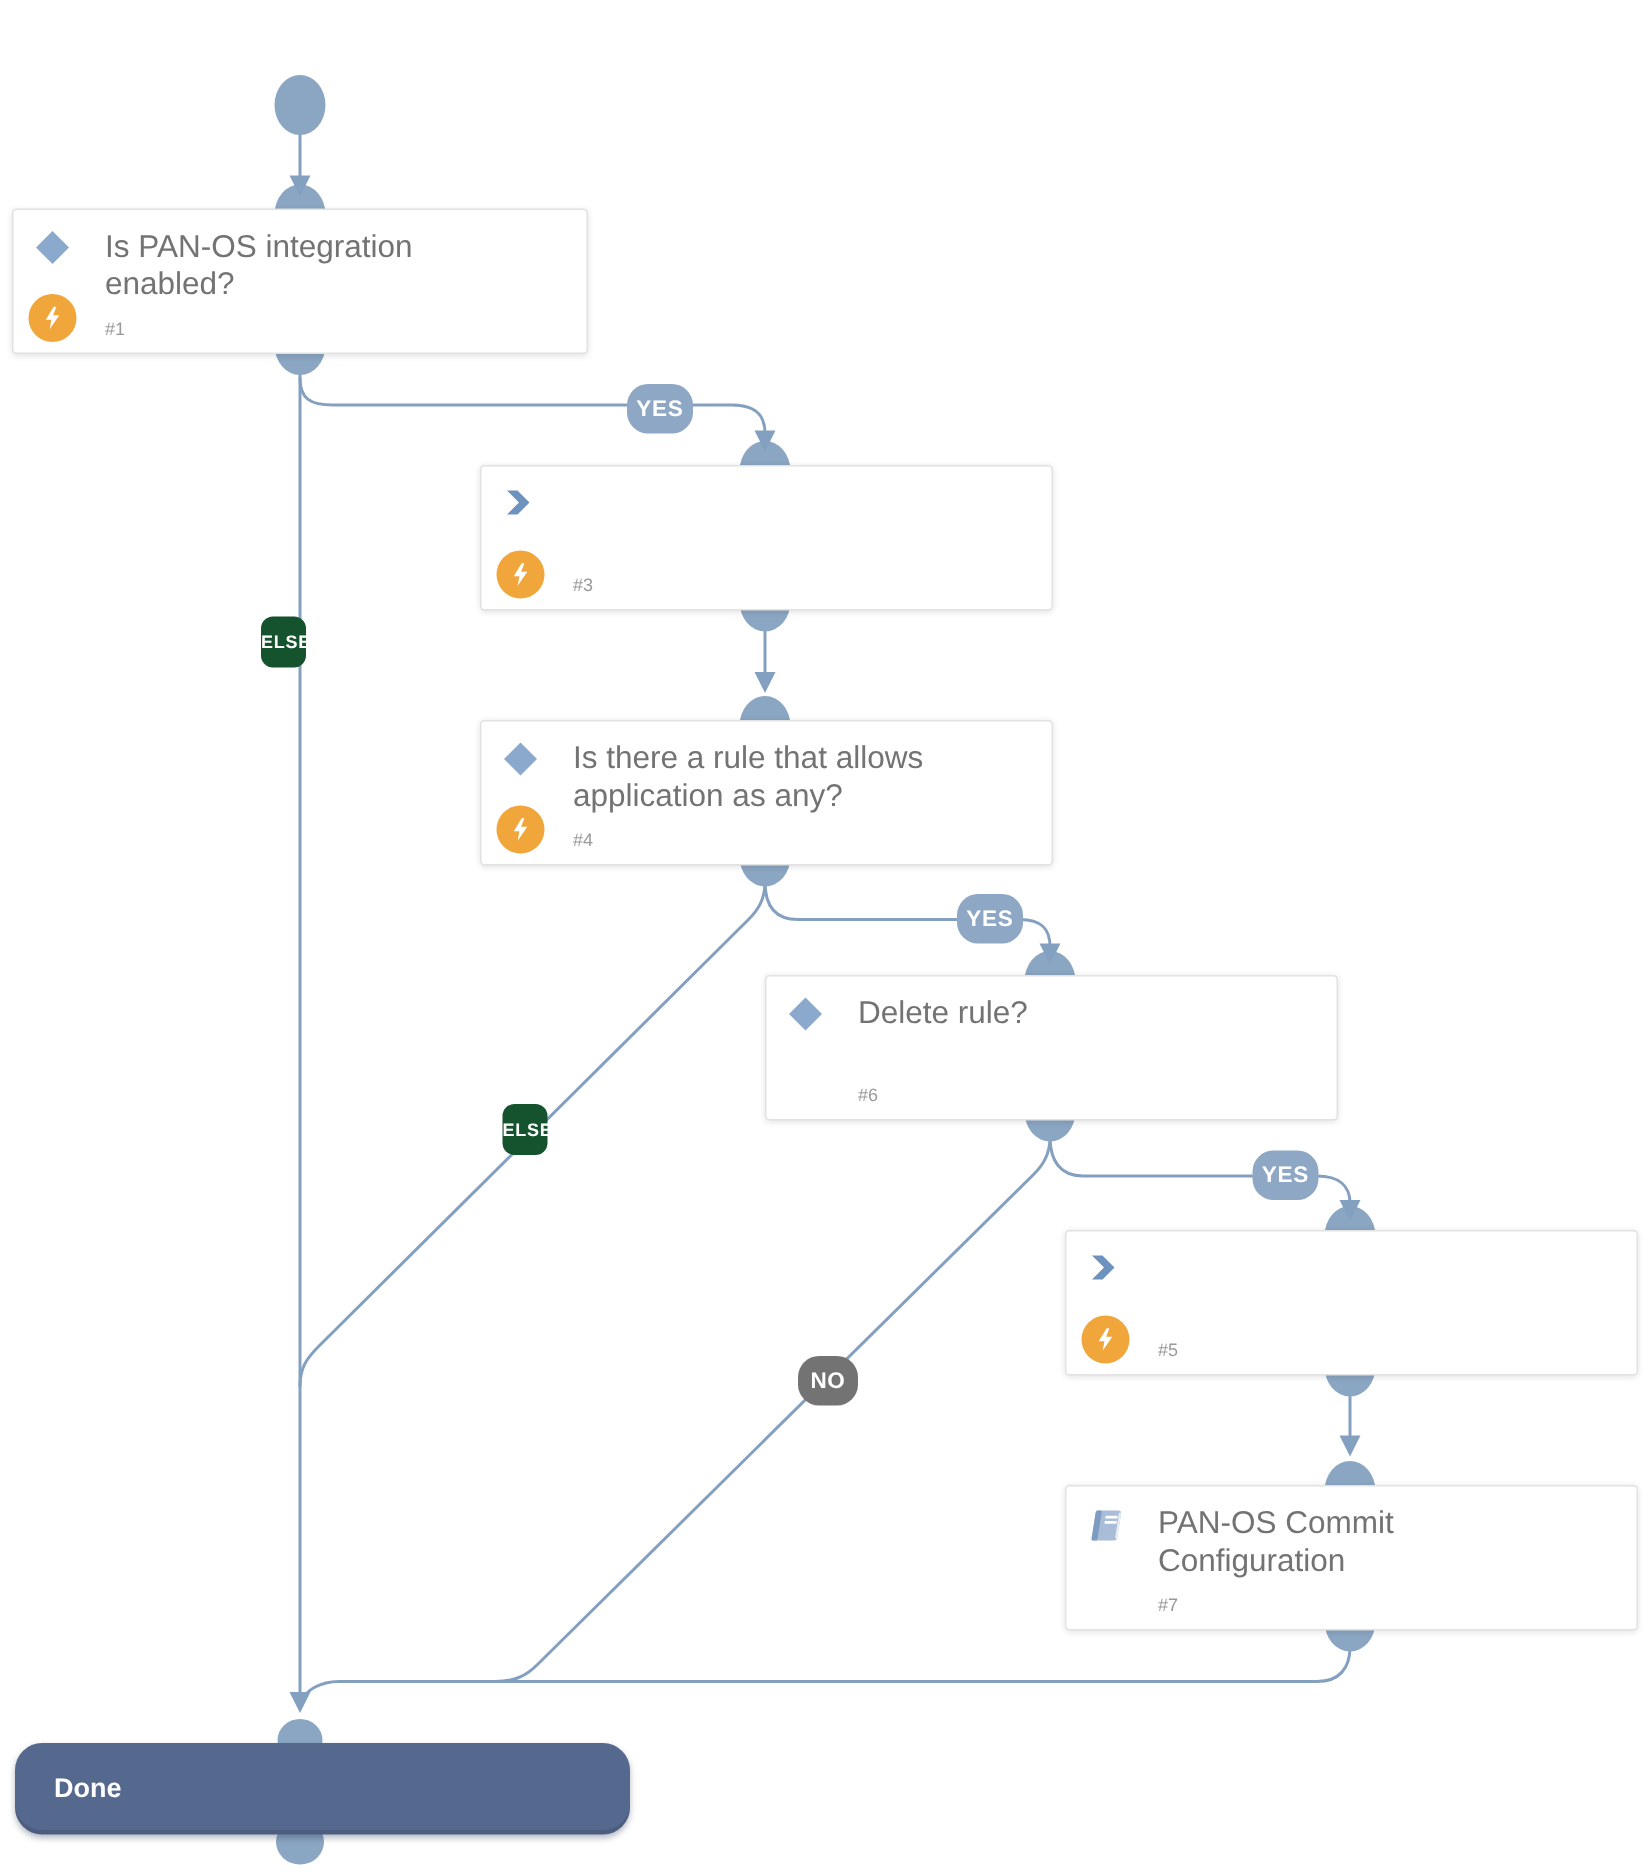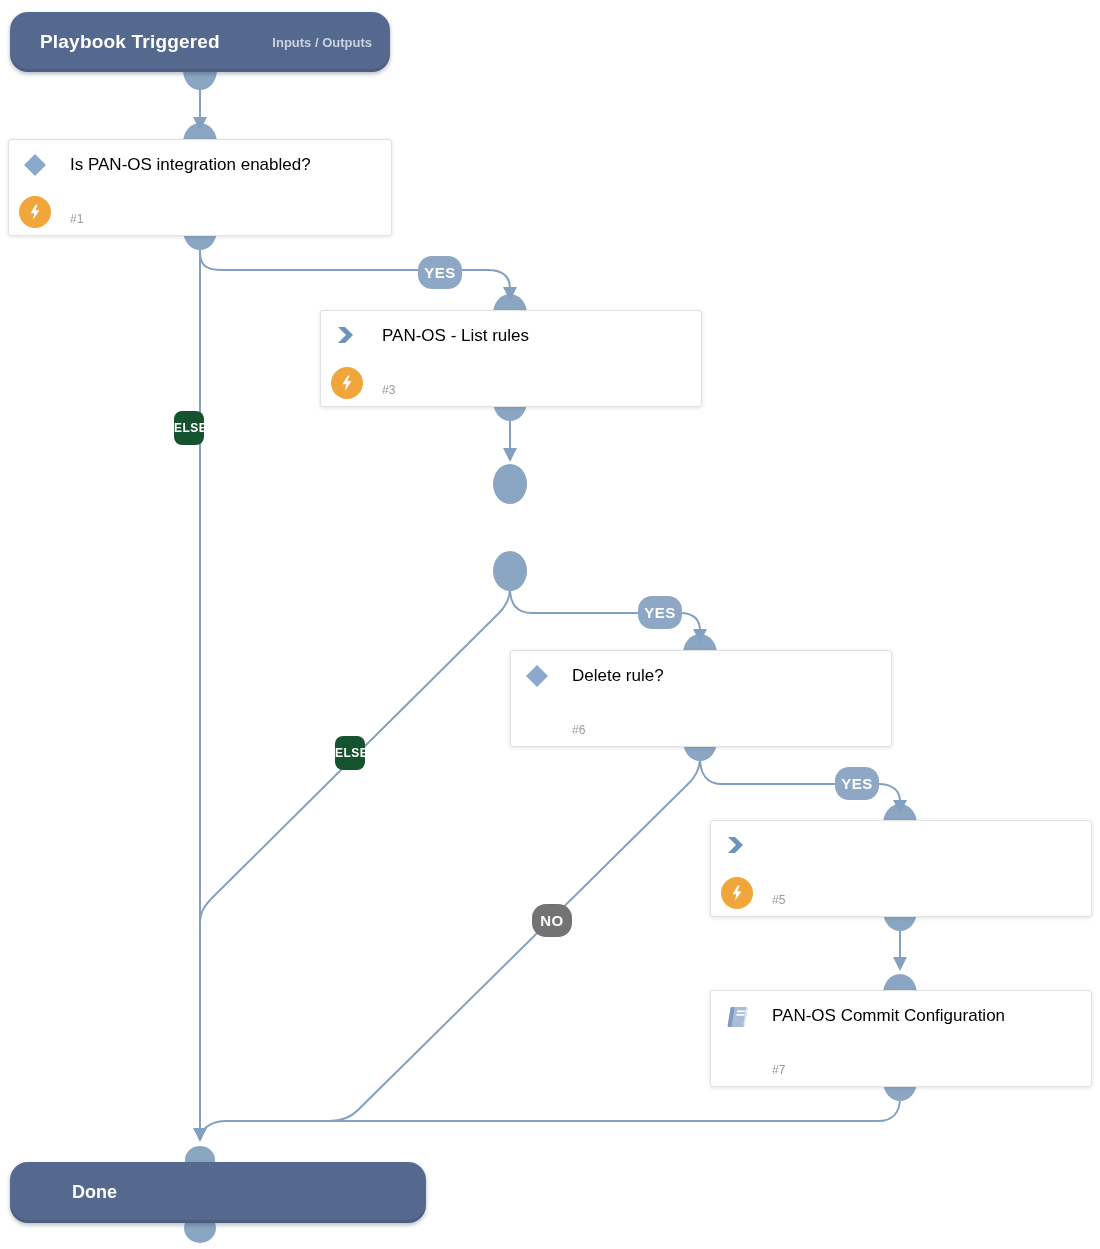--- a/index.html
+++ b/index.html
@@ -11,32 +11,32 @@
 
   
   .pill{
     position:absolute;z-index:2;background:#55688e;border-radius:18px;
     box-shadow:0 2px 4px rgba(40,55,80,.35), inset 0 -3px 0 rgba(0,0,0,.10);
     display:flex;align-items:center;color:#ffffff;
   }
   .start{left:10px;top:12px;width:380px;height:60px;}
   .start-title{margin-left:30px;font-size:19px;font-weight:bold;letter-spacing:.2px;}
   .io{margin-left:auto;margin-right:18px;font-size:13px;font-weight:bold;color:#c9d2e0;cursor:pointer;}
-  .done{left:10px;top:1162px;width:380px;height:61px;padding-left:36px;}
+  .done{left:10px;top:1162px;width:410px;height:61px;}
   .done-title{margin-left:26px;font-size:18px;font-weight:bold;}
 
   
   .node{
     position:absolute;z-index:2;width:380px;height:95px;background:#ffffff;
     border:1px solid #e2e2e2;border-radius:3px;
     box-shadow:0 1px 4px rgba(0,0,0,.12);cursor:pointer;
   }
   .node .title{
     position:absolute;left:61px;top:12px;width:280px;
-    font-size:17px;line-height:25px;color:#000000;
+    font-size:21px;line-height:25px;color:#737373;
   }
   .type-icon{position:absolute;left:14px;top:13px;}
   .bolt{
     position:absolute;left:10px;top:56px;width:32px;height:32px;border-radius:50%;
     background:#f1a63c;display:flex;align-items:center;justify-content:center;
   }
   .num{position:absolute;left:61px;top:72px;font-size:12px;color:#9a9a9a;}
 
   
   .elabel{
@@ -86,51 +86,58 @@
       <polygon points="193,117 207,117 200,131"></polygon>
       <polygon points="503,287 517,287 510,301"></polygon>
       <polygon points="503,448 517,448 510,462"></polygon>
       <polygon points="693,629 707,629 700,643"></polygon>
       <polygon points="893,800 907,800 900,814"></polygon>
       <polygon points="893,957 907,957 900,971"></polygon>
       <polygon points="193,1128 207,1128 200,1142"></polygon>
     </g>
   </svg>
 
-  <div class="pill start">
-    <span class="start-title">Playbook Triggered</span>
-    <span class="io">Inputs / Outputs</span>
-  </div>
 
   <div class="node" style="left:8px;top:139px;width:382px">
     <svg class="type-icon" width="24" height="24" viewBox="0 0 24 24">
       <polygon points="12,1 23,12 12,23 1,12" fill="#8aa9cc"></polygon>
     </svg>
     <div class="title">Is PAN-OS integration enabled?</div>
     <div class="bolt">
       <svg width="18" height="18" viewBox="0 0 24 24">
           <polygon points="13,2 6,13.5 11,13.5 9.5,22 18,9.5 12.5,9.5 15.5,2" fill="#ffffff"></polygon>
         </svg>
     </div>
     <div class="num">#1</div>
   </div>
 
   <div class="node" style="left:320px;top:310px">
     <svg class="type-icon" width="22" height="22" viewBox="0 0 22 22">
       <polygon points="3,3 10,3 18,11 10,19 3,19 11,11" fill="#6d92bd"></polygon>
     </svg>
-    <div class="title">PAN-OS - List rules</div>
     <div class="bolt">
       <svg width="18" height="18" viewBox="0 0 24 24">
           <polygon points="13,2 6,13.5 11,13.5 9.5,22 18,9.5 12.5,9.5 15.5,2" fill="#ffffff"></polygon>
         </svg>
     </div>
     <div class="num">#3</div>
   </div>
 
+  <div class="node" style="left:320px;top:480px">
+    <svg class="type-icon" width="24" height="24" viewBox="0 0 24 24">
+      <polygon points="12,1 23,12 12,23 1,12" fill="#8aa9cc"></polygon>
+    </svg>
+    <div class="title">Is there a rule that allows application as any?</div>
+    <div class="bolt">
+      <svg width="18" height="18" viewBox="0 0 24 24">
+          <polygon points="13,2 6,13.5 11,13.5 9.5,22 18,9.5 12.5,9.5 15.5,2" fill="#ffffff"></polygon>
+        </svg>
+    </div>
+    <div class="num">#4</div>
+  </div>
 
   <div class="node" style="left:510px;top:650px">
     <svg class="type-icon" width="24" height="24" viewBox="0 0 24 24">
       <polygon points="12,1 23,12 12,23 1,12" fill="#8aa9cc"></polygon>
     </svg>
     <div class="title">Delete rule?</div>
     <div class="num">#6</div>
   </div>
 
   <div class="node" style="left:710px;top:820px">

